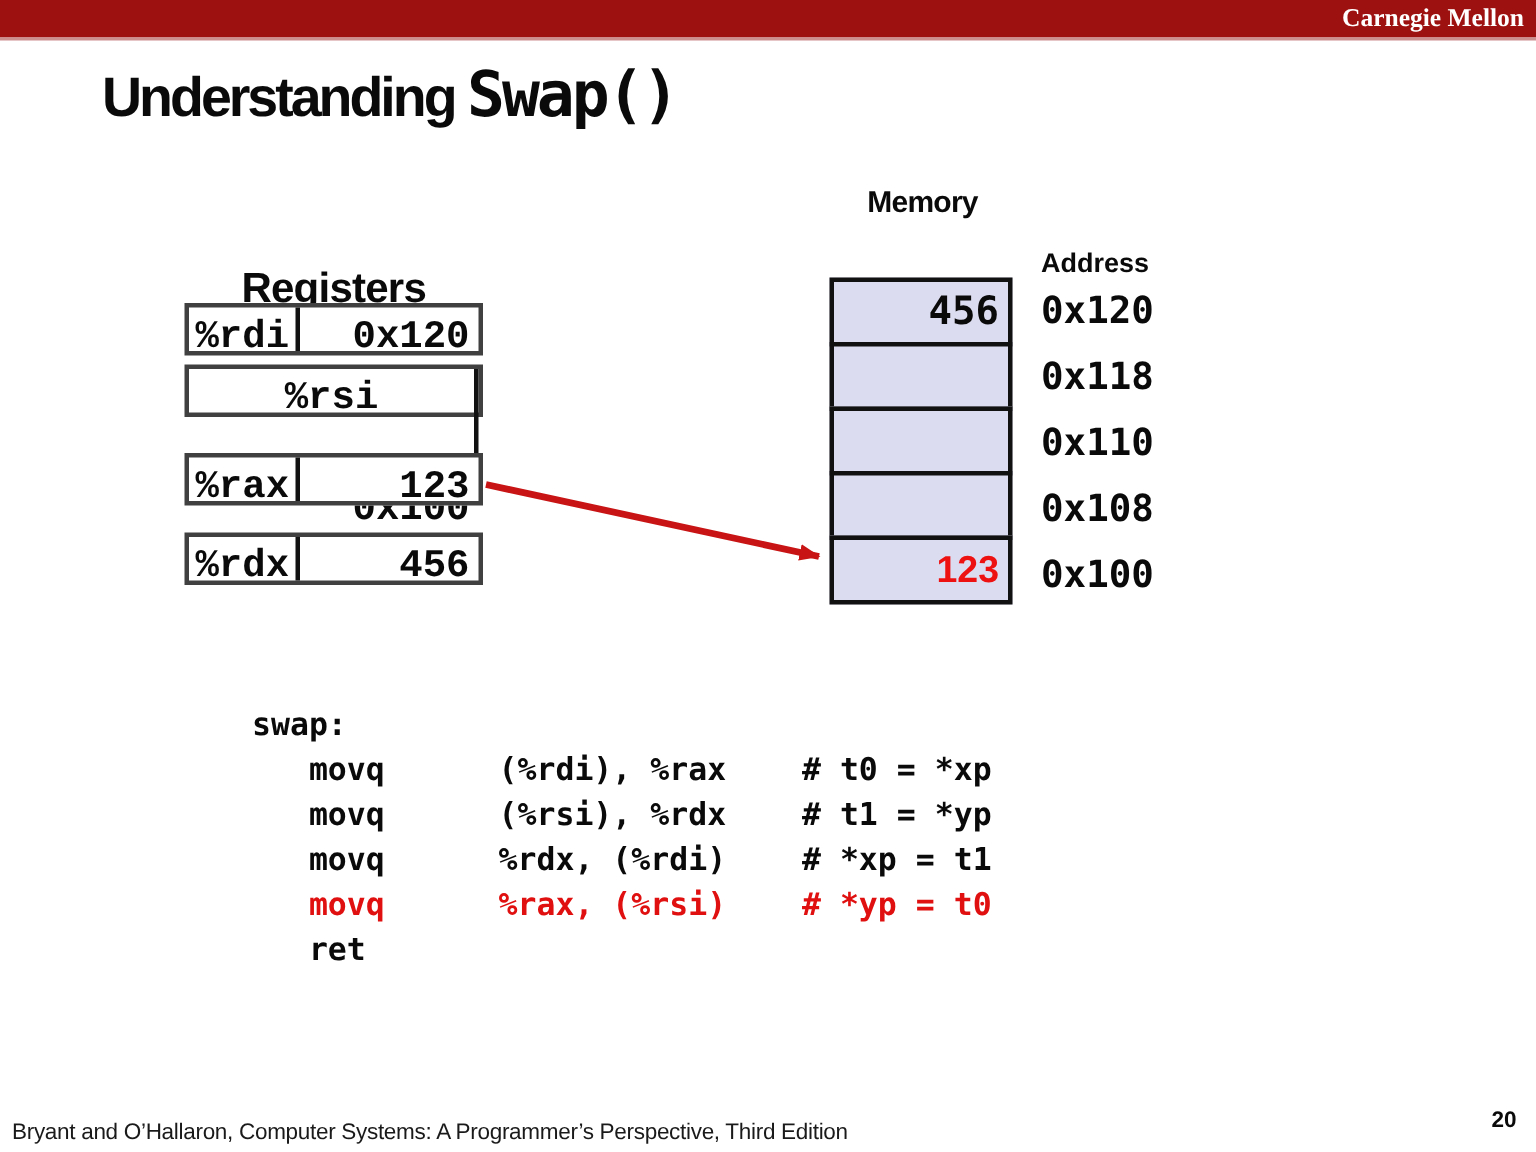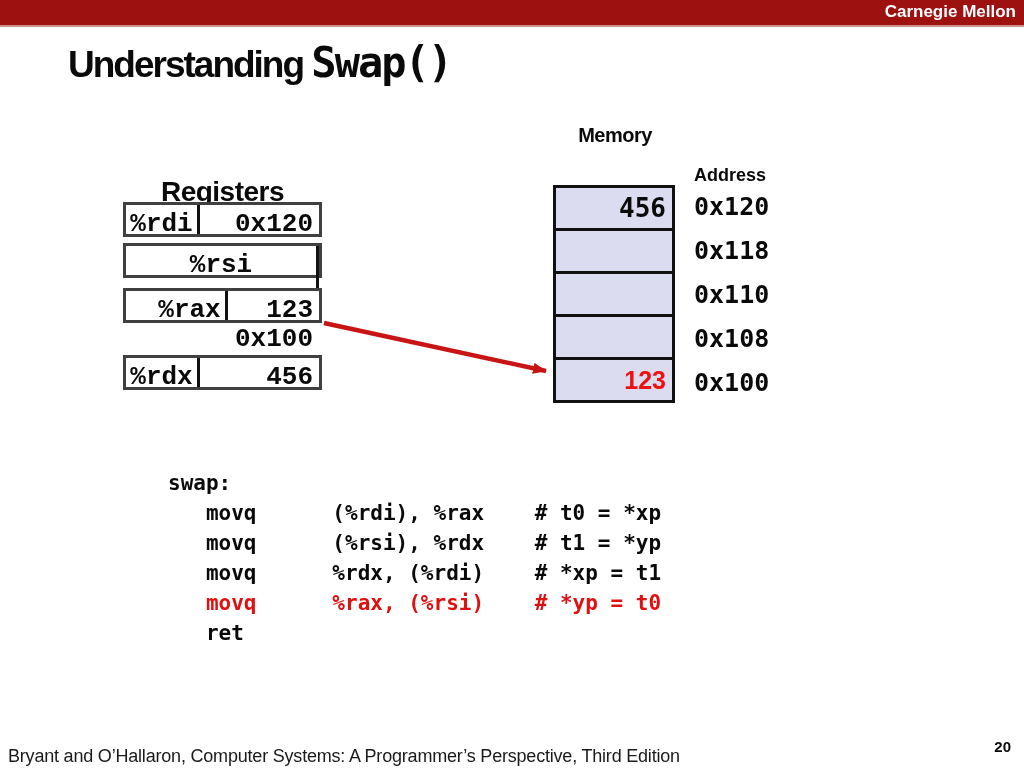--- a/index.html
+++ b/index.html
@@ -5,21 +5,21 @@
   html,body { margin:0; padding:0; background:#888; }
   #slide {
     position:relative; width:1024px; height:768px;
     background:#ffffff; overflow:hidden;
     font-family:"Liberation Sans", sans-serif;
   }
   
   .banner { position:absolute; left:0; top:0; width:1024px; height:25px; }
   .banner-text {
     position:absolute; right:8px; top:2px;
-    font-family:Liberation Sans, sans-serif; font-weight:bold;
+    font-family:Liberation Serif, serif; font-weight:bold;
     font-size:17px; color:#ffffff;
   }
   .banner-sep { position:absolute; left:0; top:25px; width:1024px; height:2px; }
 
   
   .title { position:absolute; left:68px; top:38px; white-space:nowrap; }
   .title-main {
     font-family:"Liberation Sans", sans-serif; font-weight:bold;
     font-size:37px; letter-spacing:-2px; color:#0a0a0a;
   }
@@ -50,21 +50,21 @@
     border:3px solid #404040; box-sizing:border-box; display:flex;
     background:#ffffff;
     font-family:Liberation Mono, monospace; font-weight:bold;
     font-size:26px; line-height:39px; color:#0a0a0a;
   }
   .reg-row .lbl {
     flex:0 0 74px; border-right:3px solid #111; box-sizing:border-box;
     text-align:center;
   }
   .reg-row .val { flex:1; text-align:right; padding-right:6px; }
-  .reg-0 { top:202px; } .reg-1 { top:243px;flex-direction:column; } .reg-2 { top:288px;padding-left:28px; } .reg-3 { top:355px; }
+  .reg-0 { top:202px; } .reg-1 { top:243px;flex-direction:column; } .reg-2 { top:302px; } .reg-3 { top:355px; }
 
   
   .mem-cell {
     position:absolute; left:553px; width:122px; height:46px;
     border:3px solid #111; box-sizing:border-box;
     text-align:right; padding-right:6px;
     font-family:"DejaVu Sans Mono", monospace; font-weight:bold;
     font-size:26px; line-height:40px; color:#0a0a0a;
   }
   .mem-0 { top:185px; } .mem-1 { top:228px; } .mem-2 { top:271px; }
@@ -89,21 +89,21 @@
   .code {
     position:absolute; left:168px; top:468px;
     font-family:"DejaVu Sans Mono", monospace; font-weight:bold;
     font-size:21px; line-height:30px; color:#0a0a0a;
   }
   .code-line { white-space:pre; }
 
   
   .footer-citation {
     position:absolute; left:8px; top:746px;
-    font-size:18px; color:#1a1a1a; letter-spacing:-0.2px;
+    font-size:15px; color:#1a1a1a; letter-spacing:-0.2px;
   }
   .footer-page {
     position:absolute; right:13px; top:738px;
     font-size:15px; font-weight:bold; color:#0a0a0a;
   }
 </style>
 </head>
 <body>
 
 <div id="slide">

